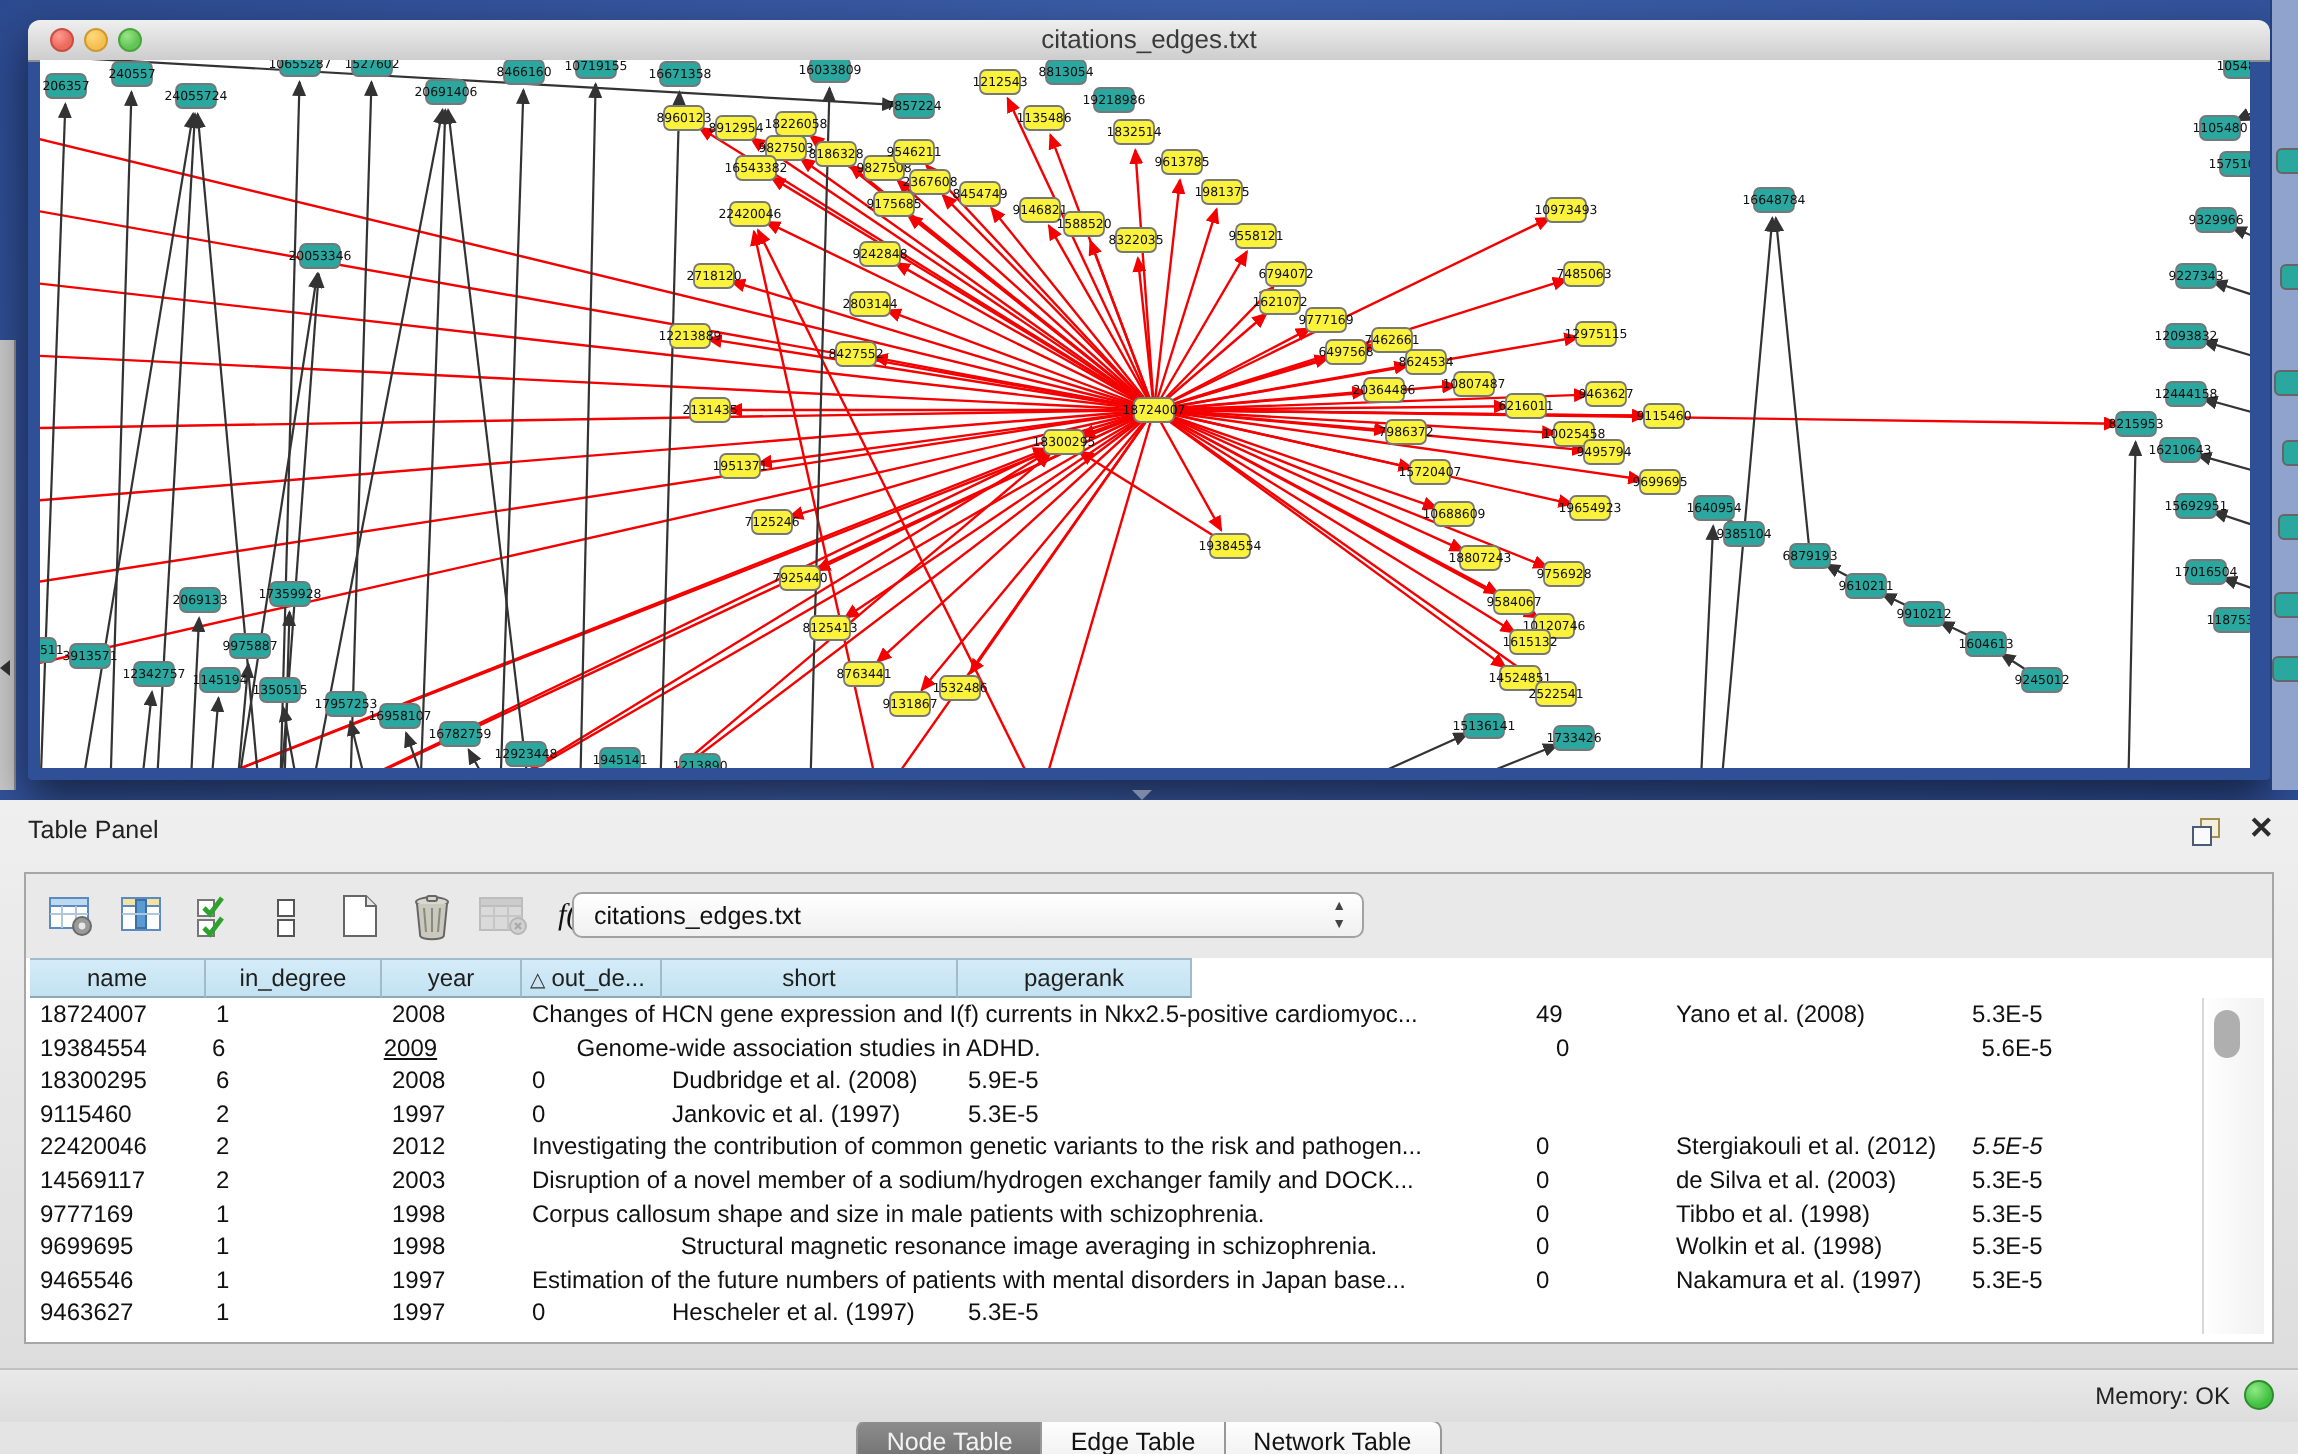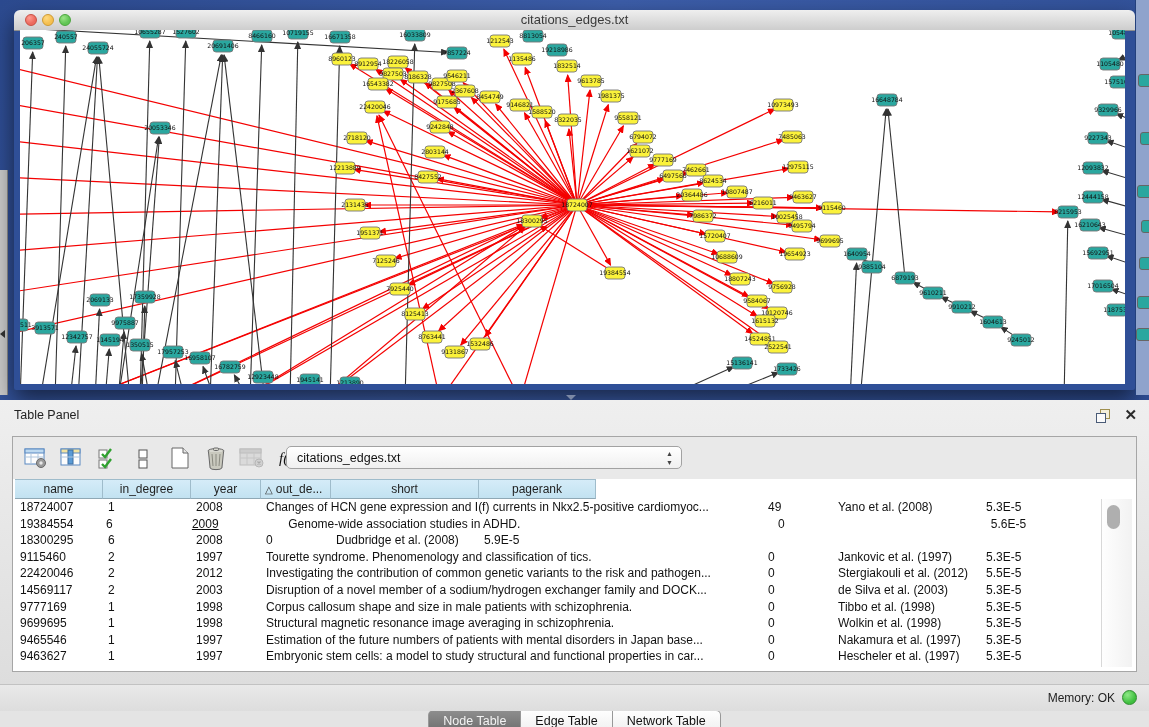--- a/index.html
+++ b/index.html
@@ -852,33 +852,32 @@
           <div class="gr-cell" style="width: 88px;">6</div>
           <div class="gr-cell" style="width: 70px;">2008</div>
           <div class="gr-cell" style="width: 70px;">0</div>
           <div class="gr-cell" style="width: 148px;">Dudbridge et al. (2008)</div>
           <div class="gr-cell" style="width: 117px;">5.9E-5</div>
         </div>
         <div class="grid-row">
           <div class="gr-cell" style="width: 88px;">9115460</div>
           <div class="gr-cell" style="width: 88px;">2</div>
           <div class="gr-cell" style="width: 70px;">1997</div>
-          <div class="gr-cell" style="width: 502px;">Tourette syndrome. Phenomenology and classification of tics.</div>
           <div class="gr-cell" style="width: 70px;">0</div>
           <div class="gr-cell" style="width: 148px;">Jankovic et al. (1997)</div>
           <div class="gr-cell" style="width: 117px;">5.3E-5</div>
         </div>
         <div class="grid-row">
           <div class="gr-cell" style="width: 88px;">22420046</div>
           <div class="gr-cell" style="width: 88px;">2</div>
           <div class="gr-cell" style="width: 70px;">2012</div>
           <div class="gr-cell" style="width: 502px;">Investigating the contribution of common genetic variants to the risk and pathogen...</div>
           <div class="gr-cell" style="width: 70px;">0</div>
           <div class="gr-cell" style="width: 148px;">Stergiakouli et al. (2012)</div>
-          <div class="gr-cell" style="width: 117px;">5.5E-5</div>
+          <div class="gr-cell" style="width: 117px; font-style: italic;">5.5E-5</div>
         </div>
         <div class="grid-row">
           <div class="gr-cell" style="width: 88px;">14569117</div>
           <div class="gr-cell" style="width: 88px;">2</div>
           <div class="gr-cell" style="width: 70px;">2003</div>
           <div class="gr-cell" style="width: 502px;">Disruption of a novel member of a sodium/hydrogen exchanger family and DOCK...</div>
           <div class="gr-cell" style="width: 70px;">0</div>
           <div class="gr-cell" style="width: 148px;">de Silva et al. (2003)</div>
           <div class="gr-cell" style="width: 117px;">5.3E-5</div>
         </div>
@@ -888,39 +887,38 @@
           <div class="gr-cell" style="width: 70px;">1998</div>
           <div class="gr-cell" style="width: 502px;">Corpus callosum shape and size in male patients with schizophrenia.</div>
           <div class="gr-cell" style="width: 70px;">0</div>
           <div class="gr-cell" style="width: 148px;">Tibbo et al. (1998)</div>
           <div class="gr-cell" style="width: 117px;">5.3E-5</div>
         </div>
         <div class="grid-row">
           <div class="gr-cell" style="width: 88px;">9699695</div>
           <div class="gr-cell" style="width: 88px;">1</div>
           <div class="gr-cell" style="width: 70px;">1998</div>
-          <div class="gr-cell" style="width: 502px;">Structural magnetic resonance image averaging in schizophrenia.</div>
+          <div class="gr-cell" style="width: 502px; text-align: center;">Structural magnetic resonance image averaging in schizophrenia.</div>
           <div class="gr-cell" style="width: 70px;">0</div>
           <div class="gr-cell" style="width: 148px;">Wolkin et al. (1998)</div>
           <div class="gr-cell" style="width: 117px;">5.3E-5</div>
         </div>
         <div class="grid-row">
           <div class="gr-cell" style="width: 88px;">9465546</div>
           <div class="gr-cell" style="width: 88px;">1</div>
           <div class="gr-cell" style="width: 70px;">1997</div>
           <div class="gr-cell" style="width: 502px;">Estimation of the future numbers of patients with mental disorders in Japan base...</div>
           <div class="gr-cell" style="width: 70px;">0</div>
           <div class="gr-cell" style="width: 148px;">Nakamura et al. (1997)</div>
           <div class="gr-cell" style="width: 117px;">5.3E-5</div>
         </div>
         <div class="grid-row">
           <div class="gr-cell" style="width: 88px;">9463627</div>
           <div class="gr-cell" style="width: 88px;">1</div>
           <div class="gr-cell" style="width: 70px;">1997</div>
-          <div class="gr-cell" style="width: 502px;">Embryonic stem cells: a model to study structural and functional properties in car...</div>
           <div class="gr-cell" style="width: 70px;">0</div>
           <div class="gr-cell" style="width: 148px;">Hescheler et al. (1997)</div>
           <div class="gr-cell" style="width: 117px;">5.3E-5</div>
         </div>
       </div>
     <div class="v-scroll">
       <div class="v-thumb"></div>
     </div>
 
     <div class="tab-strip">

